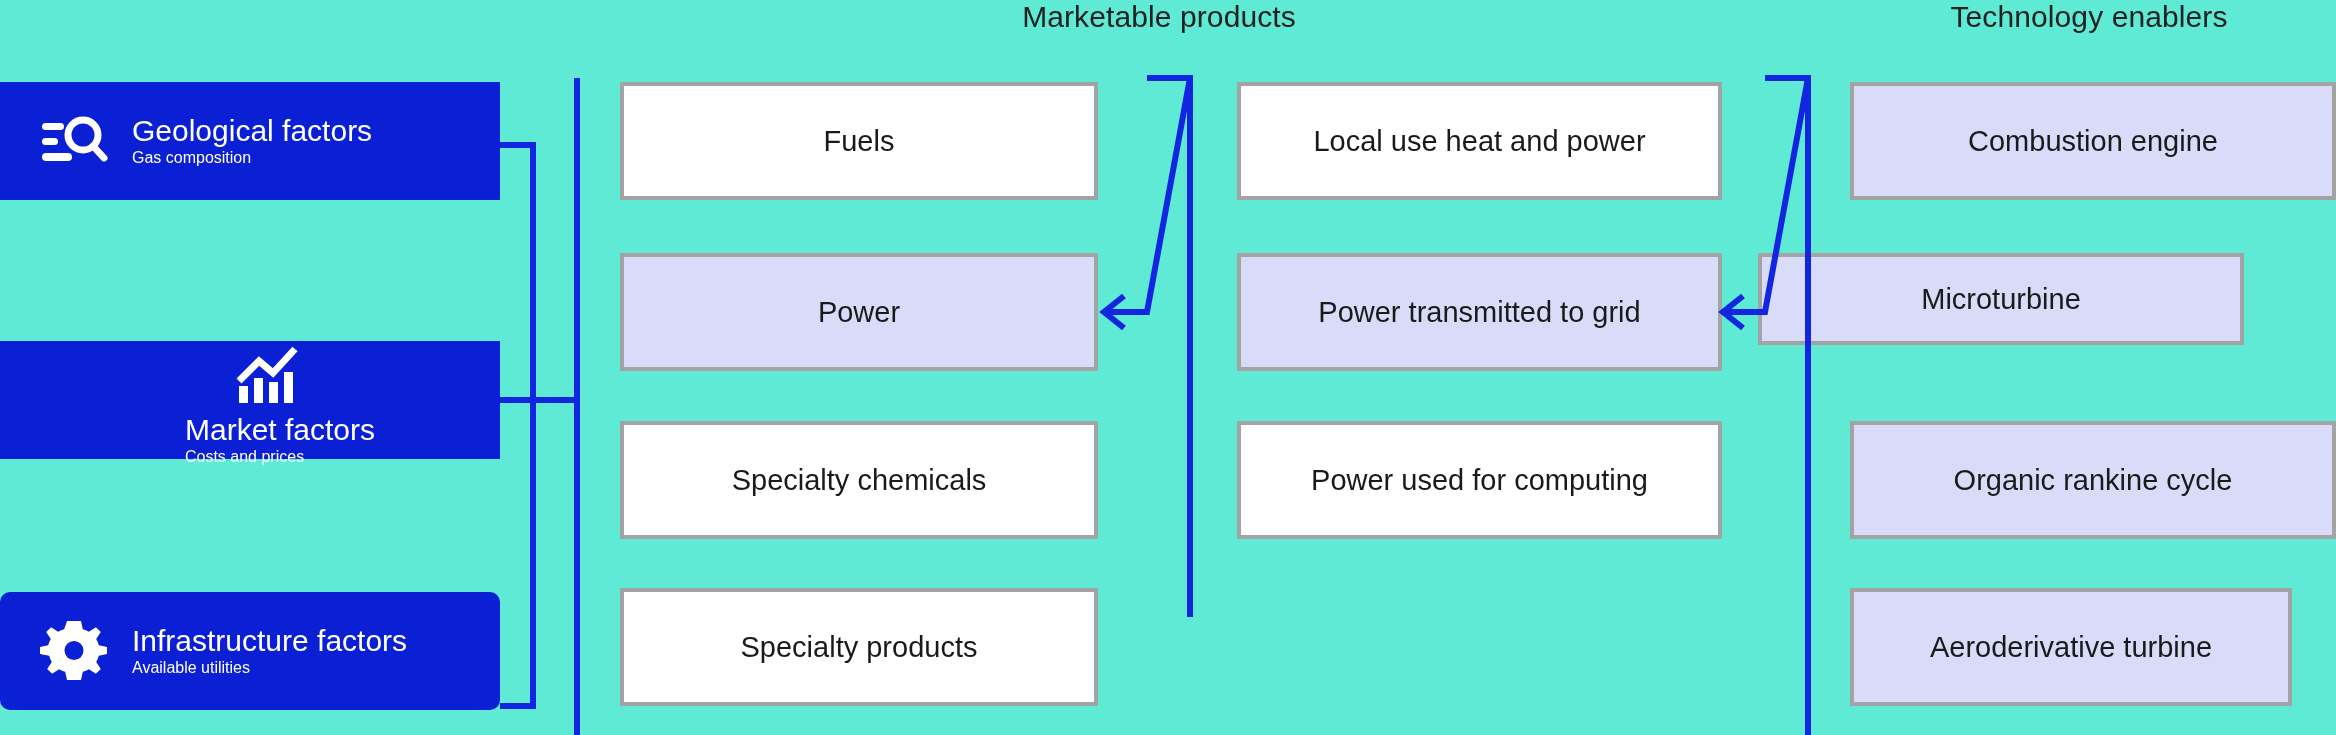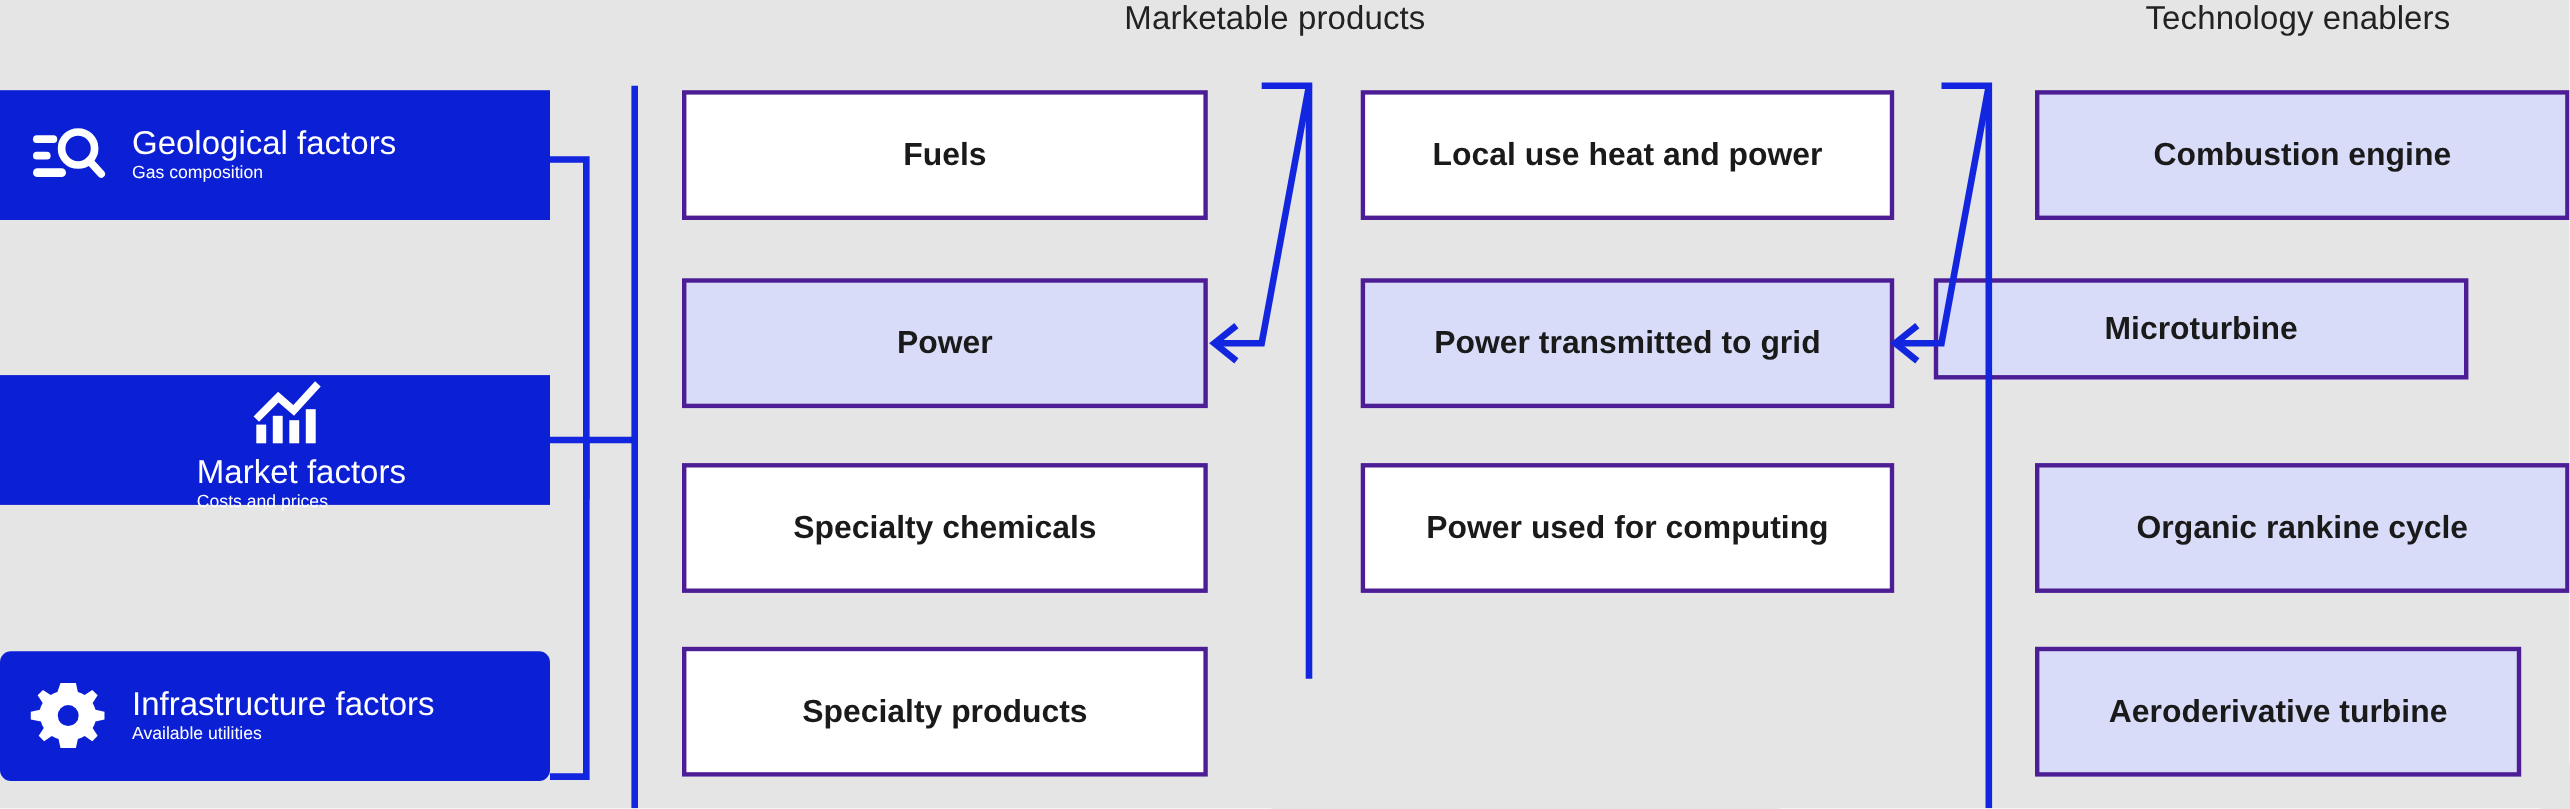--- a/index.html
+++ b/index.html
@@ -7,21 +7,21 @@
     padding: 0;
     background: #ffffff;
   }
   body {
     font-family: "Liberation Sans", sans-serif;
   }
   #stage {
     position: relative;
     width: 2336px;
     height: 735px;
-    background: #e5e5e5;
+    background: #5eead4;
     overflow: hidden;
   }
 
   
   .col-header {
     position: absolute;
     top: 0px;
     height: 34px;
     line-height: 34px;
     text-align: center;
@@ -35,21 +35,21 @@
   .factor-card {
     position: absolute;
     left: 0px;
     width: 500px;
     height: 118px;
     background: #0b1fd4;
     color: #ffffff;
     display: flex;
     align-items: center;
     box-sizing: border-box;
-    padding-left: 26px;
+    padding-left: 38px;
   }
   .factor-icon {
     width: 72px;
     height: 72px;
     flex: 0 0 72px;
     display: flex;
     align-items: center;
     justify-content: center;
   }
   .factor-icon svg { display: block; }
@@ -65,30 +65,29 @@
   .factor-sub {
     font-size: 16px;
     color: #ffffff;
     white-space: nowrap;
   }
 
   
   .node-box {
     position: absolute;
     box-sizing: border-box;
-    border: 4px solid #4c1d95;
+    border: 4px solid #a3a3a3;
     background: #ffffff;
     display: flex;
     align-items: center;
     justify-content: center;
     font-size: 29px;
     color: #1a1a1a;
     text-align: center;
     white-space: nowrap;
-    font-weight: bold;
   }
   .node-box.filled {
     background: #d9dcf8;
   }
 
   
   #connectors {
     position: absolute;
     left: 0;
     top: 0;

